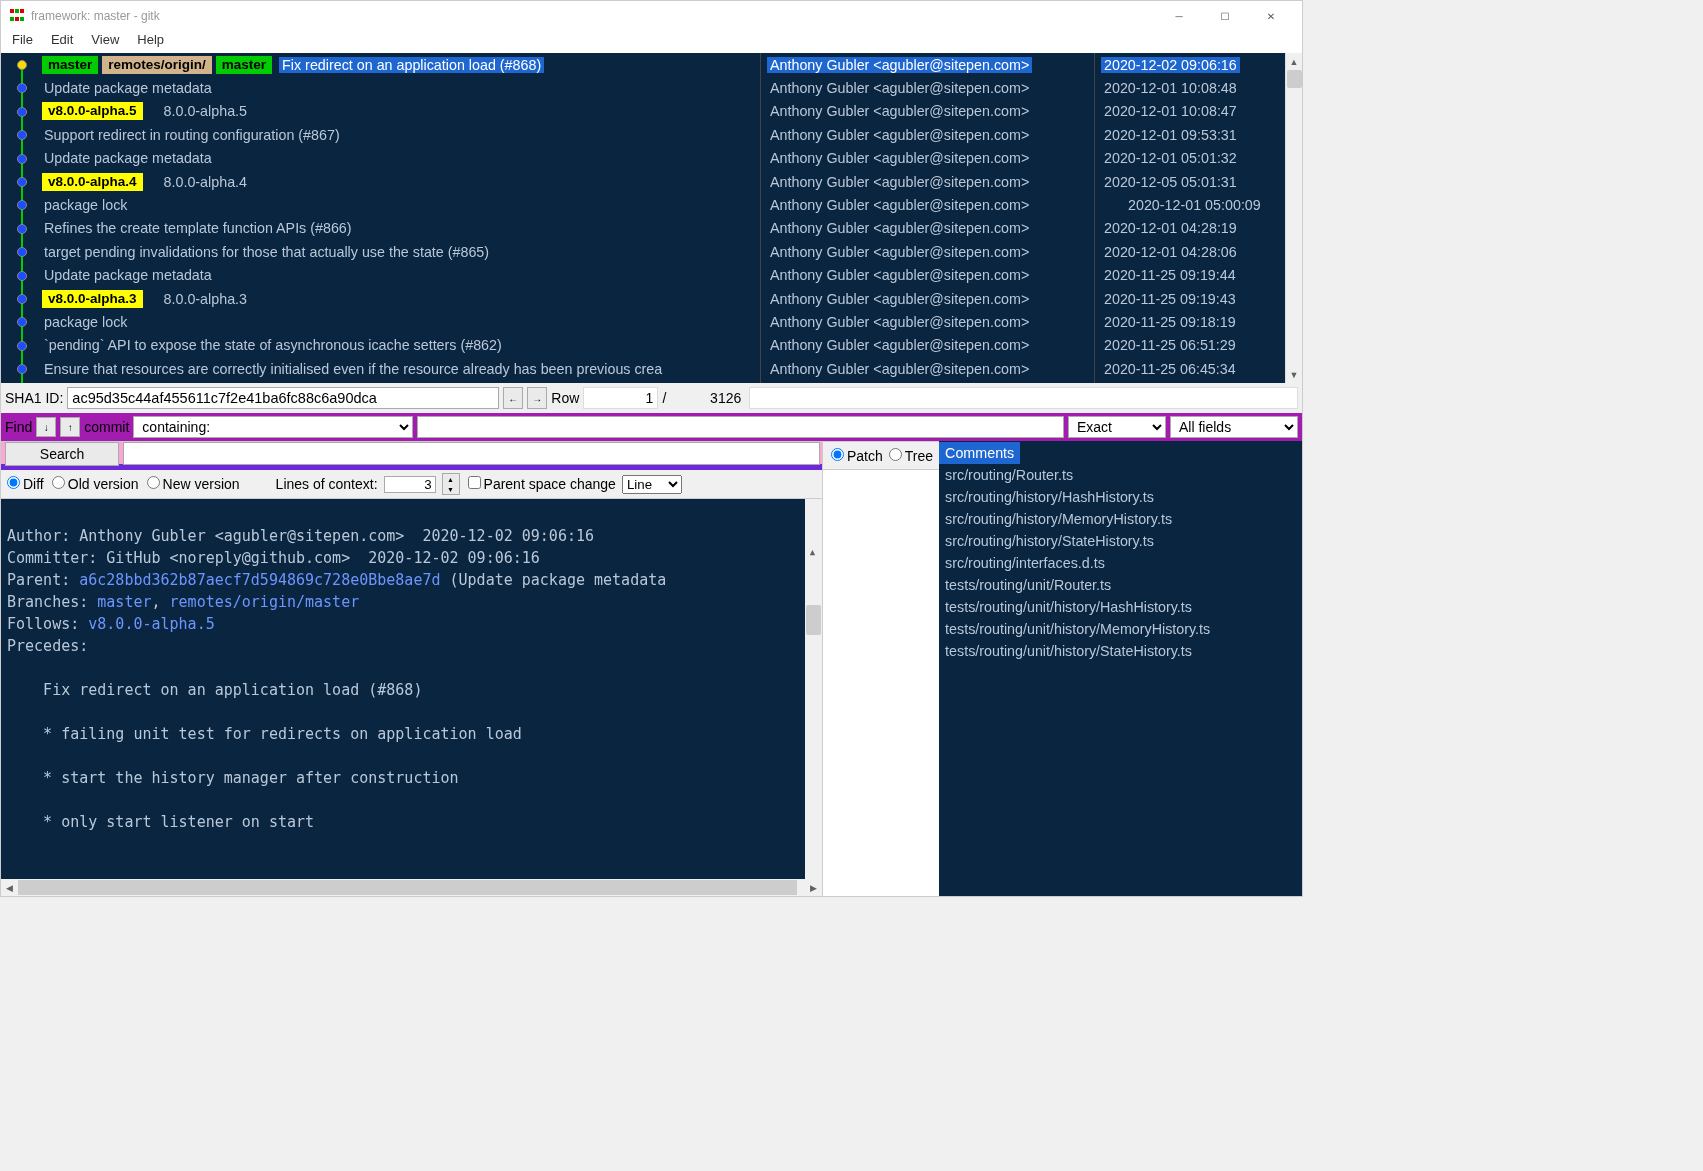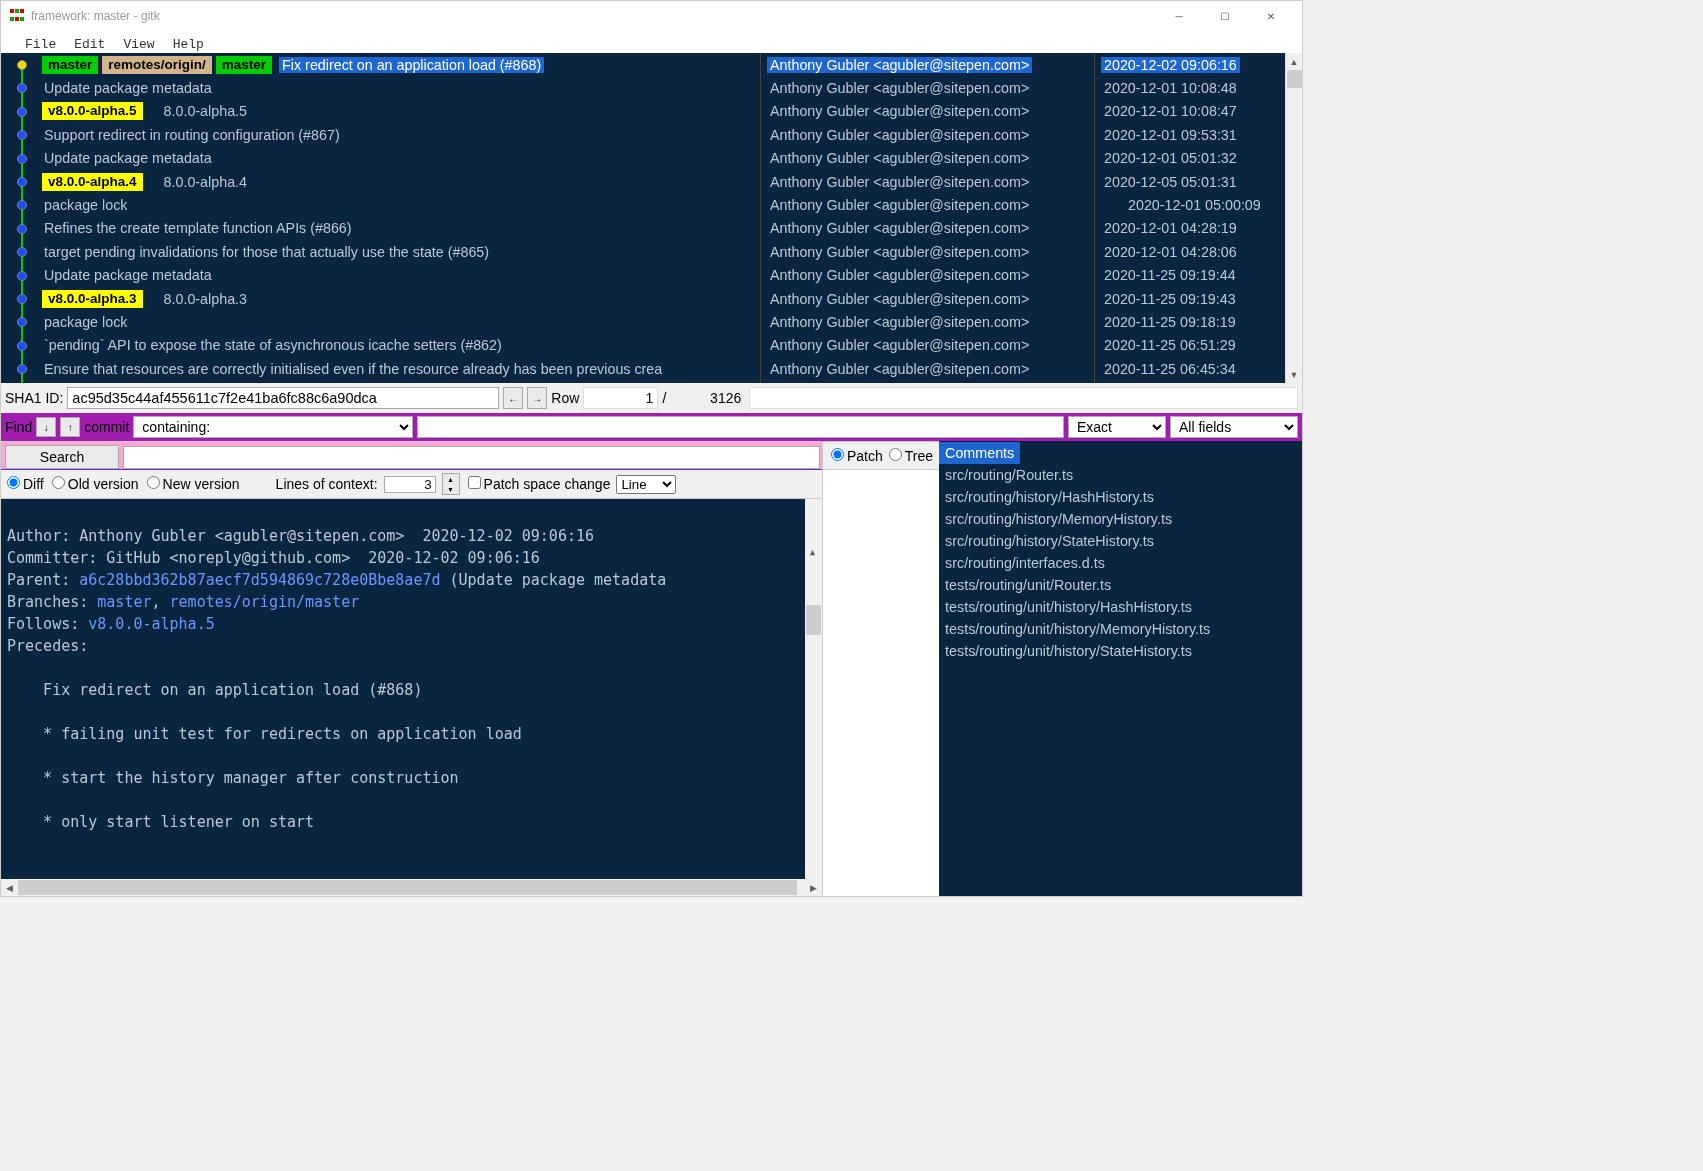--- a/index.html
+++ b/index.html
@@ -4,21 +4,21 @@
 <style>
 * { box-sizing: border-box; margin: 0; padding: 0; }
 body { font-family: "Segoe UI", sans-serif; font-size: 14px; background: #f0f0f0; overflow: hidden; }
 .window { width: 1303px; height: 897px; background: #fff; border: 1px solid #ccc; display: flex; flex-direction: column; }
 .titlebar { height: 30px; display: flex; align-items: center; padding: 0 8px; background: #fff; color: #888; font-size: 12px; }
 .titlebar-icon { width: 16px; height: 16px; margin-right: 6px; display: inline-flex; }
 .tb-dot { width:4px; height:4px; margin:0.5px; }
 .titlebar-text { flex: 1; font-size: 12px; color: #999; }
 .win-controls { display: flex; }
 .win-btn { width: 46px; height: 30px; display: flex; align-items: center; justify-content: center; color: #555; font-size: 10px; }
-.menubar { height: 22px; display: flex; align-items: flex-end; padding: 0 22px; gap: 14px; font-size: 13px; color: #333; font-family: Liberation Mono, monospace; }
+.menubar { height: 22px; display: flex; align-items: flex-start; padding: 0 9px; gap: 14px; font-size: 13px; color: #333; }
 .menubar span { padding: 1px 2px; }
 .panes-top { height: 330px; display: flex; background: #0a2540; color: #b9c8d8; position: relative; }
 .col-commits { width: 760px; overflow: hidden; position: relative; border-right: 1px solid #444; }
 .col-author { width: 334px; overflow: hidden; border-right: 1px solid #444; }
 .col-date { flex: 1; overflow: hidden; }
 .row { height: 23.4px; display: flex; align-items: center; font-size: 14.3px; white-space: nowrap; }
 .commit-row { padding-left: 40px; position: relative; }
 .graph-dot { position: absolute; left: 16px; top: 7px; width: 10px; height: 10px; border-radius: 50%; background: #1c4dff; border: 1px solid #888; z-index: 2; }
 .graph-dot.head { background: #ffd900; }
 .graph-line { position: absolute; left: 20px; top: 0; bottom: 0; width: 2px; background: #0c0; z-index: 1; }
@@ -35,21 +35,21 @@
 .sha-row { height: 30px; display: flex; align-items: center; padding: 3px 4px; gap: 4px; background: #f0f0f0; font-size: 14px; }
 .sha-row label { font-size: 14px; }
 .sha-input { font-family: "Segoe UI", sans-serif; font-size: 14.5px; padding: 2px 4px; border: 1px solid #aaa; background: #fff; }
 .arrow-btn { width: 20px; height: 22px; border: 1px solid #aaa; background: #eaeaea; font-size: 10px; }
 .find-row { height: 28px; display: flex; align-items: center; padding: 2px 4px; gap: 4px; background: #a21caf; font-size: 14px; }
 .find-row select, .find-row input { font-family: "Segoe UI", sans-serif; font-size: 14px; border: 1px solid #aaa; padding: 1px 4px; background: #fff; }
 .mono-select { font-family: Consolas, monospace; font-size: 15px; }
 .bottom-area { flex: 1; display: flex; min-height: 0; }
 .left-bottom { width: 822px; display: flex; flex-direction: column; border-right: 1px solid #ccc; min-height: 0;}
 .right-bottom { flex: 1; display: flex; flex-direction: row; min-height:0;}
-.search-bar { height: 29px; display: flex; align-items: flex-end; background: #f9a8d4; border-top: 1px solid #ccc; border-bottom: 1px solid #6d28d9; }
+.search-bar { height: 29px; display: flex; align-items: flex-start; background: #f9a8d4; border-top: 1px solid #ccc; border-bottom: 6px solid #6d28d9; }
 .search-btn { width: 114px; height: 24px; margin: 0 4px; border: 1px solid #aaa; background: #eaeaea; font-size: 14px; }
 .search-inp { flex: 1; height: 23px; border: 1px solid #aaa; margin-right: 2px; }
 .diff-opts { height: 29px; display: flex; align-items: center; gap: 6px; padding: 2px 4px; background: #f0f0f0; font-size: 14px; border-bottom: 1px solid #ccc; }
 .diff-opts input[type=text] { width: 52px; border: 1px solid #aaa; text-align: right; padding-right: 3px; }
 .spin-btns { display: inline-flex; flex-direction: column; border: 1px solid #aaa; }
 .spin-b { width: 16px; height: 10px; font-size: 7px; background: #eaeaea; border: none; line-height: 7px; }
 .diff-view { flex: 1; background: #0a2540; color: #b9c8d8; font-family: Consolas, monospace; font-size: 15px; padding: 4px 6px; overflow: hidden; position: relative; white-space: pre; line-height: 22px; }
 .link-u { color: #6c95ff; }
 .hscroll { height: 17px; background: #f0f0f0; display: flex; align-items: center; }
 .hs-arrow { width: 17px; height: 15px; display: flex; align-items: center; justify-content: center; font-size: 9px; color: #606060; }
@@ -288,21 +288,21 @@
       <div class="diff-opts">
         <label><input type="radio" checked="" style=""><span>Diff</span></label>
         <label><input type="radio" style=""><span>Old version</span></label>
         <label><input type="radio" style=""><span>New version</span></label>
         <span style="margin-left:30px">Lines of context:</span>
         <input type="text" value="3" style="">
         <span class="spin-btns">
             <button class="spin-b">▲</button>
             <button class="spin-b">▼</button>
           </span>
-        <label><input type="checkbox" style=""><span>Patch space change</span></label>
+        <label><input type="checkbox" style=""><span>Parent space change</span></label>
         <select style="width:60px"><option>Line</option></select>
       </div>
       <div class="diff-view">
 <span>Author: </span><span>Anthony Gubler &lt;agubler@sitepen.com&gt;  2020-12-02 09:06:16</span>
 <span>Committer: </span><span>GitHub &lt;noreply@github.com&gt;  2020-12-02 09:06:16</span>
 <span>Parent: </span><span class="link-u">a6c28bbd362b87aecf7d594869c728e0Bbe8ae7d</span><span> (Update package metadata</span>
 <span>Branches: </span><span class="link-u">master</span><span>, </span><span class="link-u">remotes/origin/master</span>
 <span>Follows: </span><span class="link-u">v8.0.0-alpha.5</span>
 <span>Precedes:</span>
 

